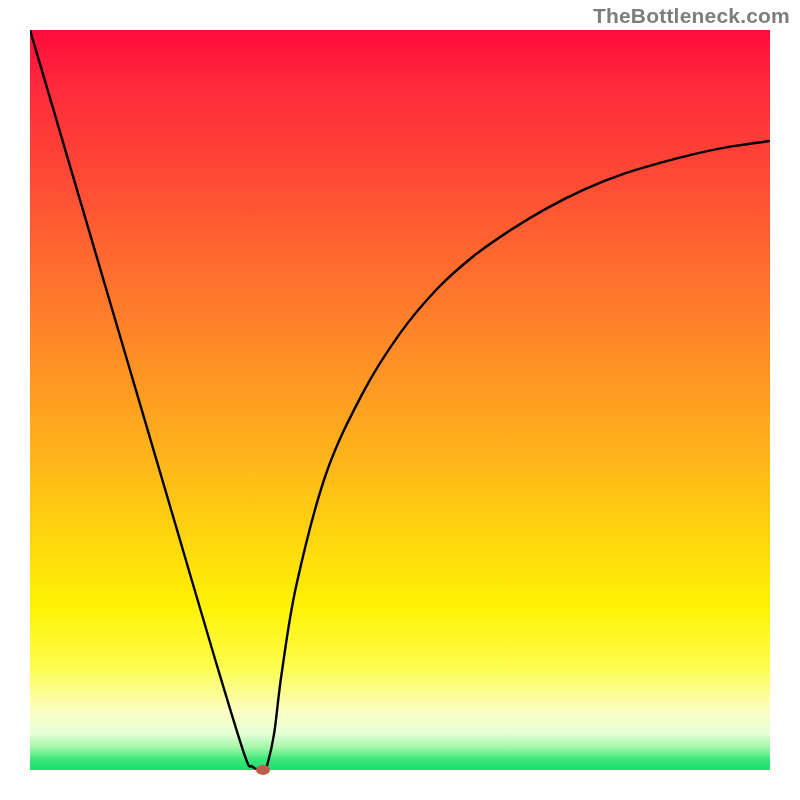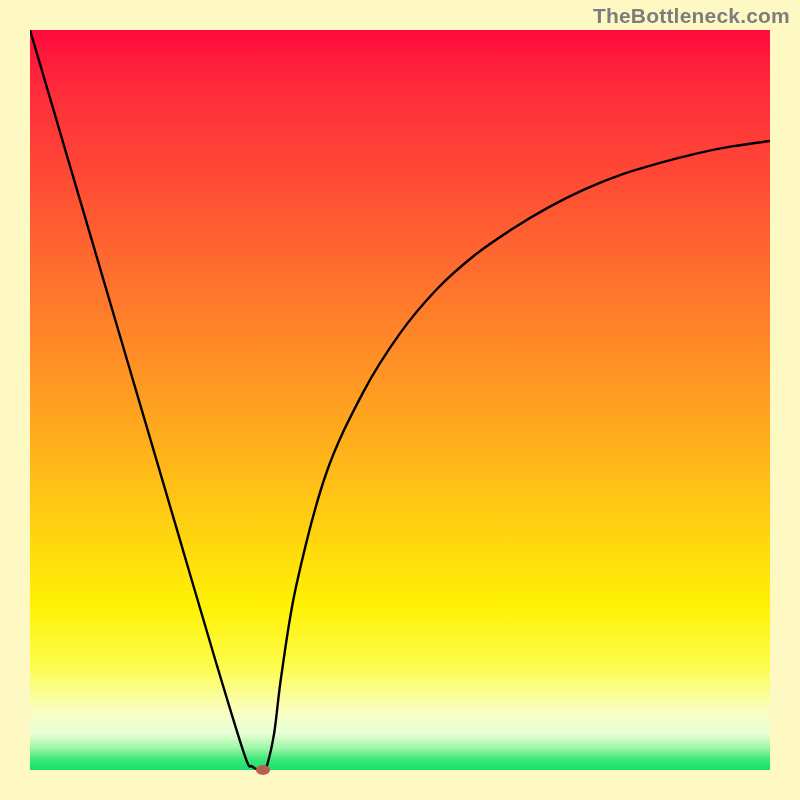--- a/index.html
+++ b/index.html
@@ -7,21 +7,21 @@
     padding: 0;
     width: 800px;
     height: 800px;
     background: #000;
     overflow: hidden;
   }
   .frame {
     position: relative;
     width: 800px;
     height: 800px;
-    background: #fef9c3;
+    background: #ffffff;
   }
   .plot-area {
     position: absolute;
     left: 30px;
     top: 30px;
     width: 740px;
     height: 740px;
     
     background: linear-gradient(to bottom,
       #ff0b3c 0%,

